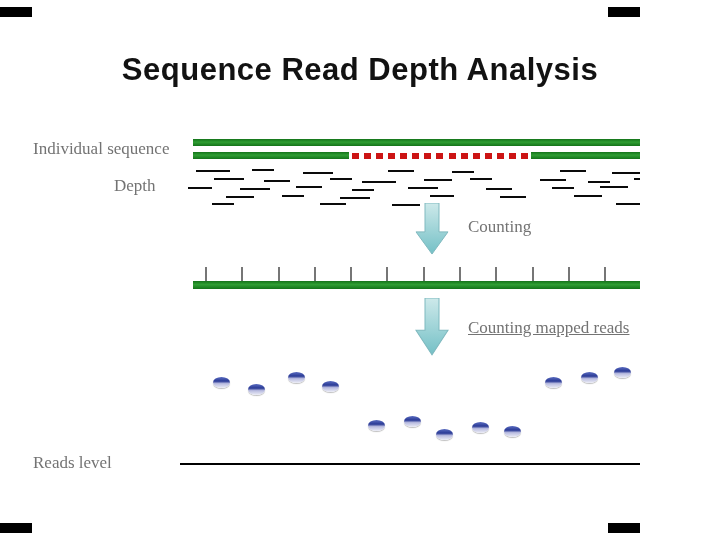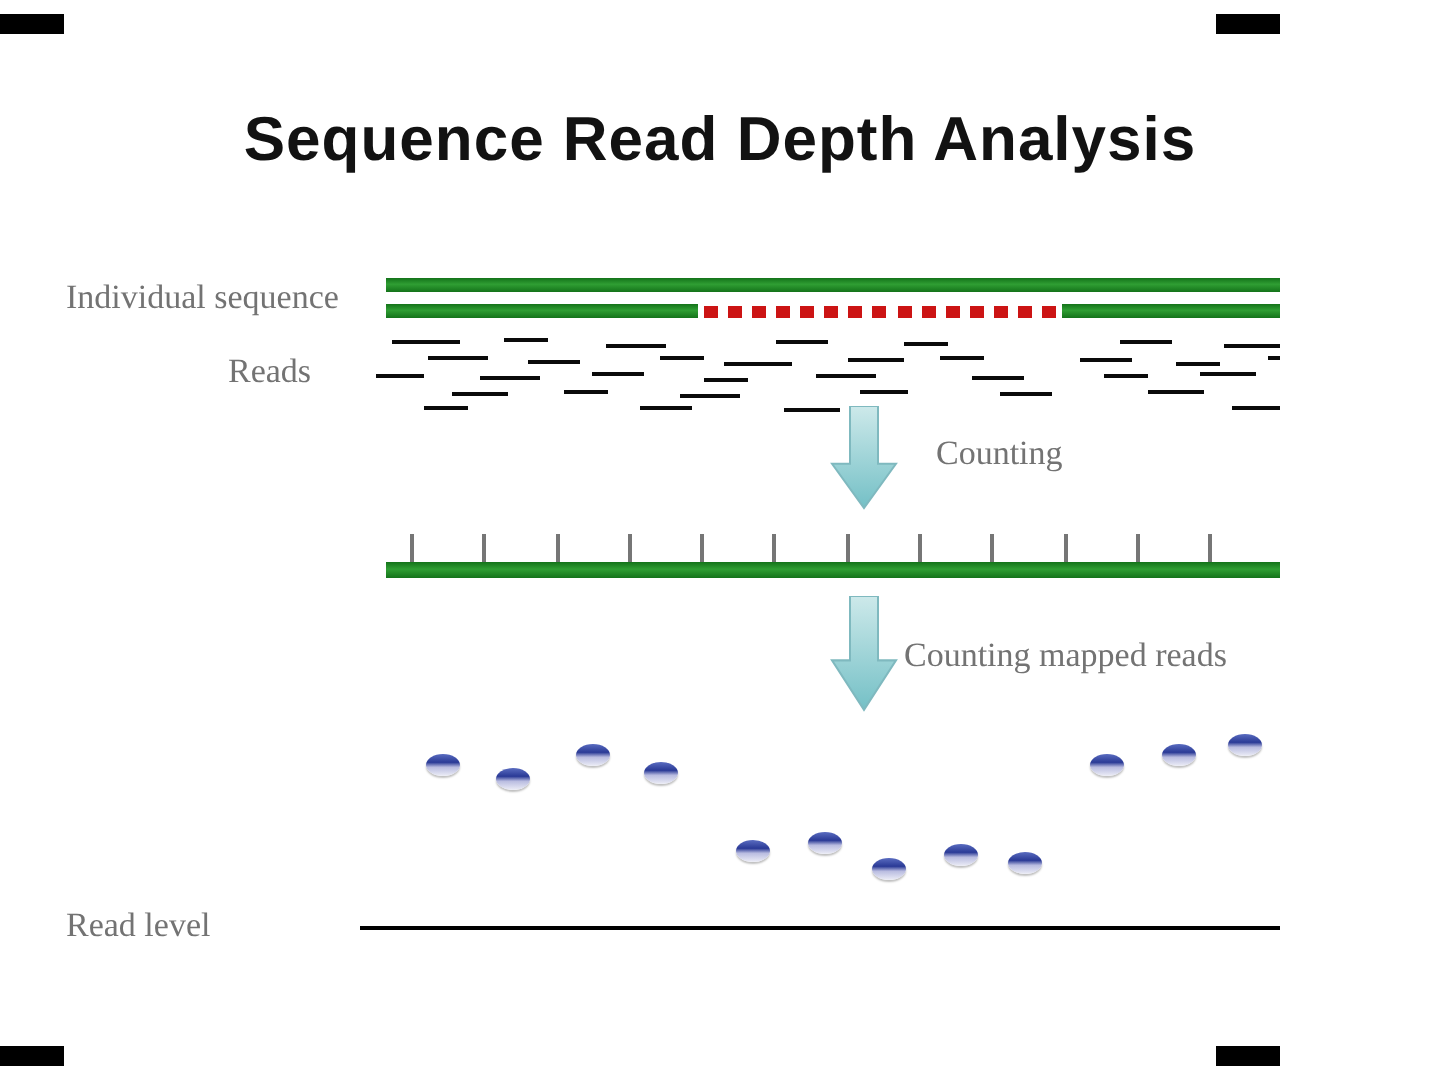--- a/index.html
+++ b/index.html
@@ -13,21 +13,21 @@
 
   .title{position:absolute;left:0;top:52px;width:720px;margin:0;text-align:center;
          font-family:"Liberation Sans", sans-serif;font-weight:bold;font-size:31px;
          color:#121212;letter-spacing:0.5px;}
 
   .label{position:absolute;font-size:17px;color:#737373;white-space:nowrap;line-height:19px;}
   .lbl-indseq{left:33px;top:139px;}
   .lbl-reads{left:114px;top:176px;}
   .lbl-mapping{left:468px;top:217px;}
   .lbl-refgen{left:33px;top:274px;}
-  .lbl-counting{left:452px;top:318px;}
+  .lbl-counting{left:468px;top:318px;text-decoration:underline;}
   .lbl-depth{left:33px;top:369px;}
   .lbl-zero{left:33px;top:453px;}
 
   .bar{position:absolute;background:linear-gradient(to bottom,
         var(--bar-green-dark) 0%, var(--bar-green-light) 45%, var(--bar-green-dark) 100%);}
   .bar-top{left:193px;top:139px;width:493px;height:7px;}
   .bar-left{left:193px;top:152px;width:156px;height:7px;}
   .bar-right{left:531px;top:152px;width:155px;height:7px;}
   .bar-ref{left:193px;top:281px;width:493px;height:8px;}
 
@@ -84,21 +84,21 @@
       <div class="red-dash"></div>
       <div class="red-dash"></div>
       <div class="red-dash"></div>
       <div class="red-dash"></div>
       <div class="red-dash"></div>
       <div class="red-dash"></div>
       <div class="red-dash"></div>
     </div>
   <div class="bar bar-right"></div>
 
-  <div class="label lbl-reads">Reads</div>
+  <div class="label lbl-reads">Depth</div>
   <div class="reads-layer">
       <div class="read-seg" style="left: 196px; top: 170px; width: 34px;"></div>
       <div class="read-seg" style="left: 252px; top: 169px; width: 22px;"></div>
       <div class="read-seg" style="left: 303px; top: 172px; width: 30px;"></div>
       <div class="read-seg" style="left: 388px; top: 170px; width: 26px;"></div>
       <div class="read-seg" style="left: 452px; top: 171px; width: 22px;"></div>
       <div class="read-seg" style="left: 560px; top: 170px; width: 26px;"></div>
       <div class="read-seg" style="left: 612px; top: 172px; width: 30px;"></div>
       <div class="read-seg" style="left: 650px; top: 169px; width: 26px;"></div>
       <div class="read-seg" style="left: 214px; top: 178px; width: 30px;"></div>
@@ -176,16 +176,16 @@
       <div class="depth-dot" style="left: 404px; top: 416px;"></div>
       <div class="depth-dot" style="left: 436px; top: 429px;"></div>
       <div class="depth-dot" style="left: 472px; top: 422px;"></div>
       <div class="depth-dot" style="left: 504px; top: 426px;"></div>
       <div class="depth-dot" style="left: 545px; top: 377px;"></div>
       <div class="depth-dot" style="left: 581px; top: 372px;"></div>
       <div class="depth-dot" style="left: 614px; top: 367px;"></div>
       <div class="depth-dot" style="left: 652px; top: 372px;"></div>
     </div>
 
-  <div class="label lbl-zero">Read level</div>
+  <div class="label lbl-zero">Reads level</div>
   <div class="zero-line"></div>
 
 </div>
 
 </body></html>

